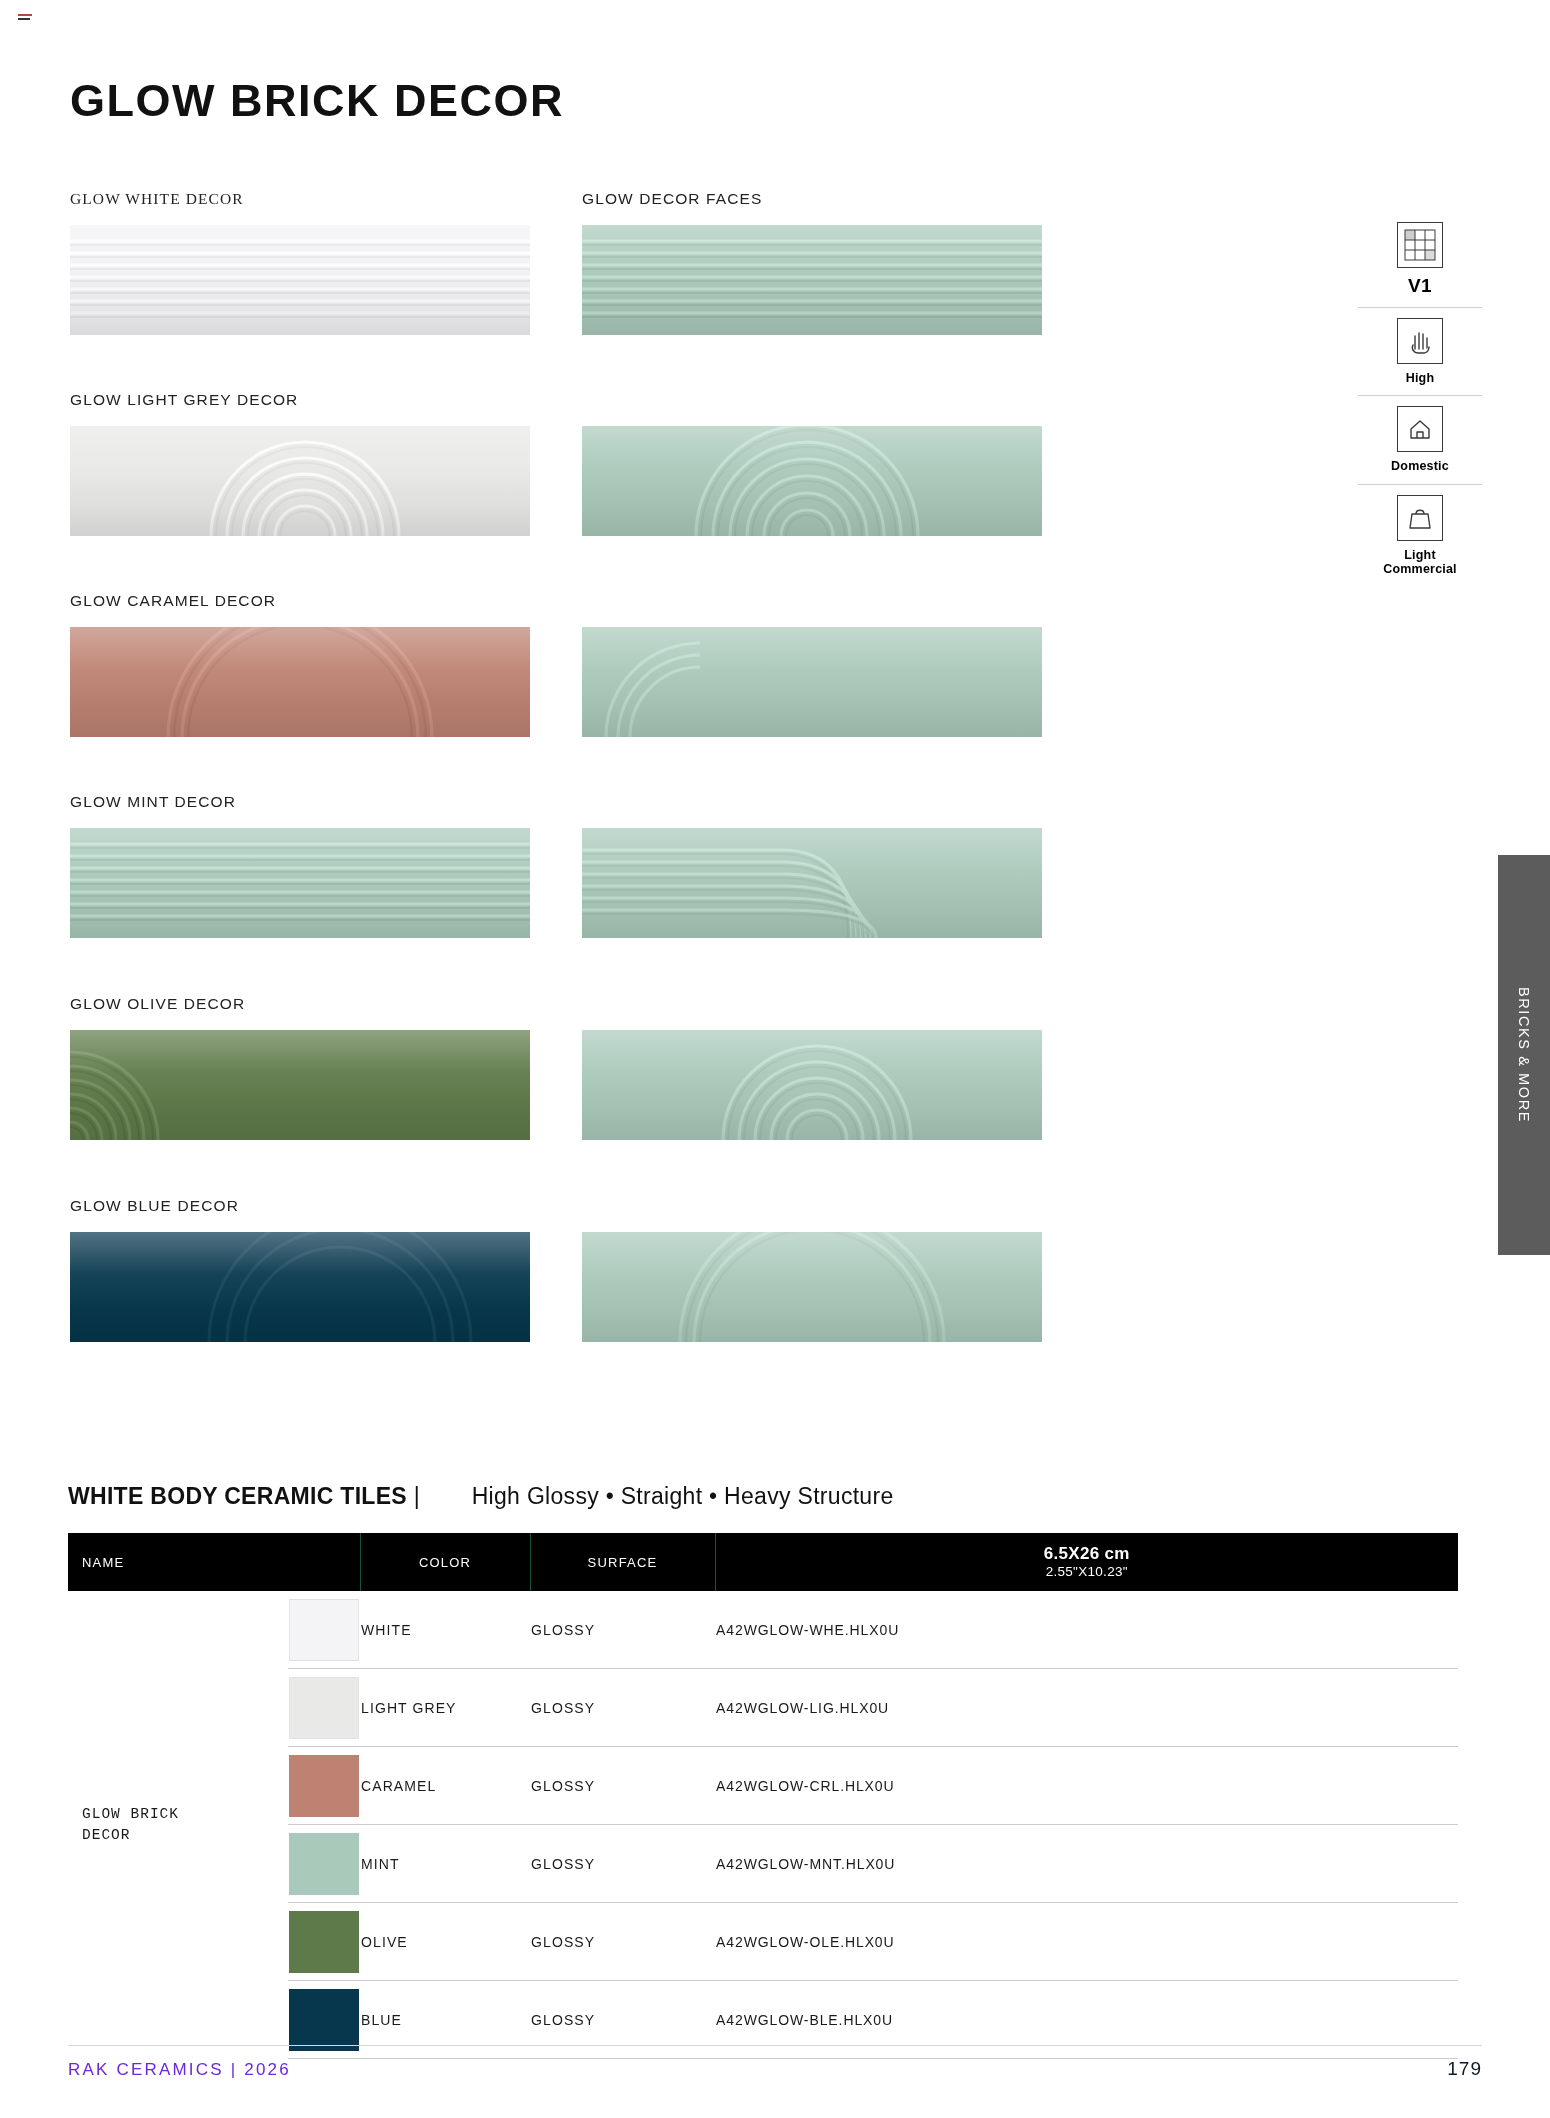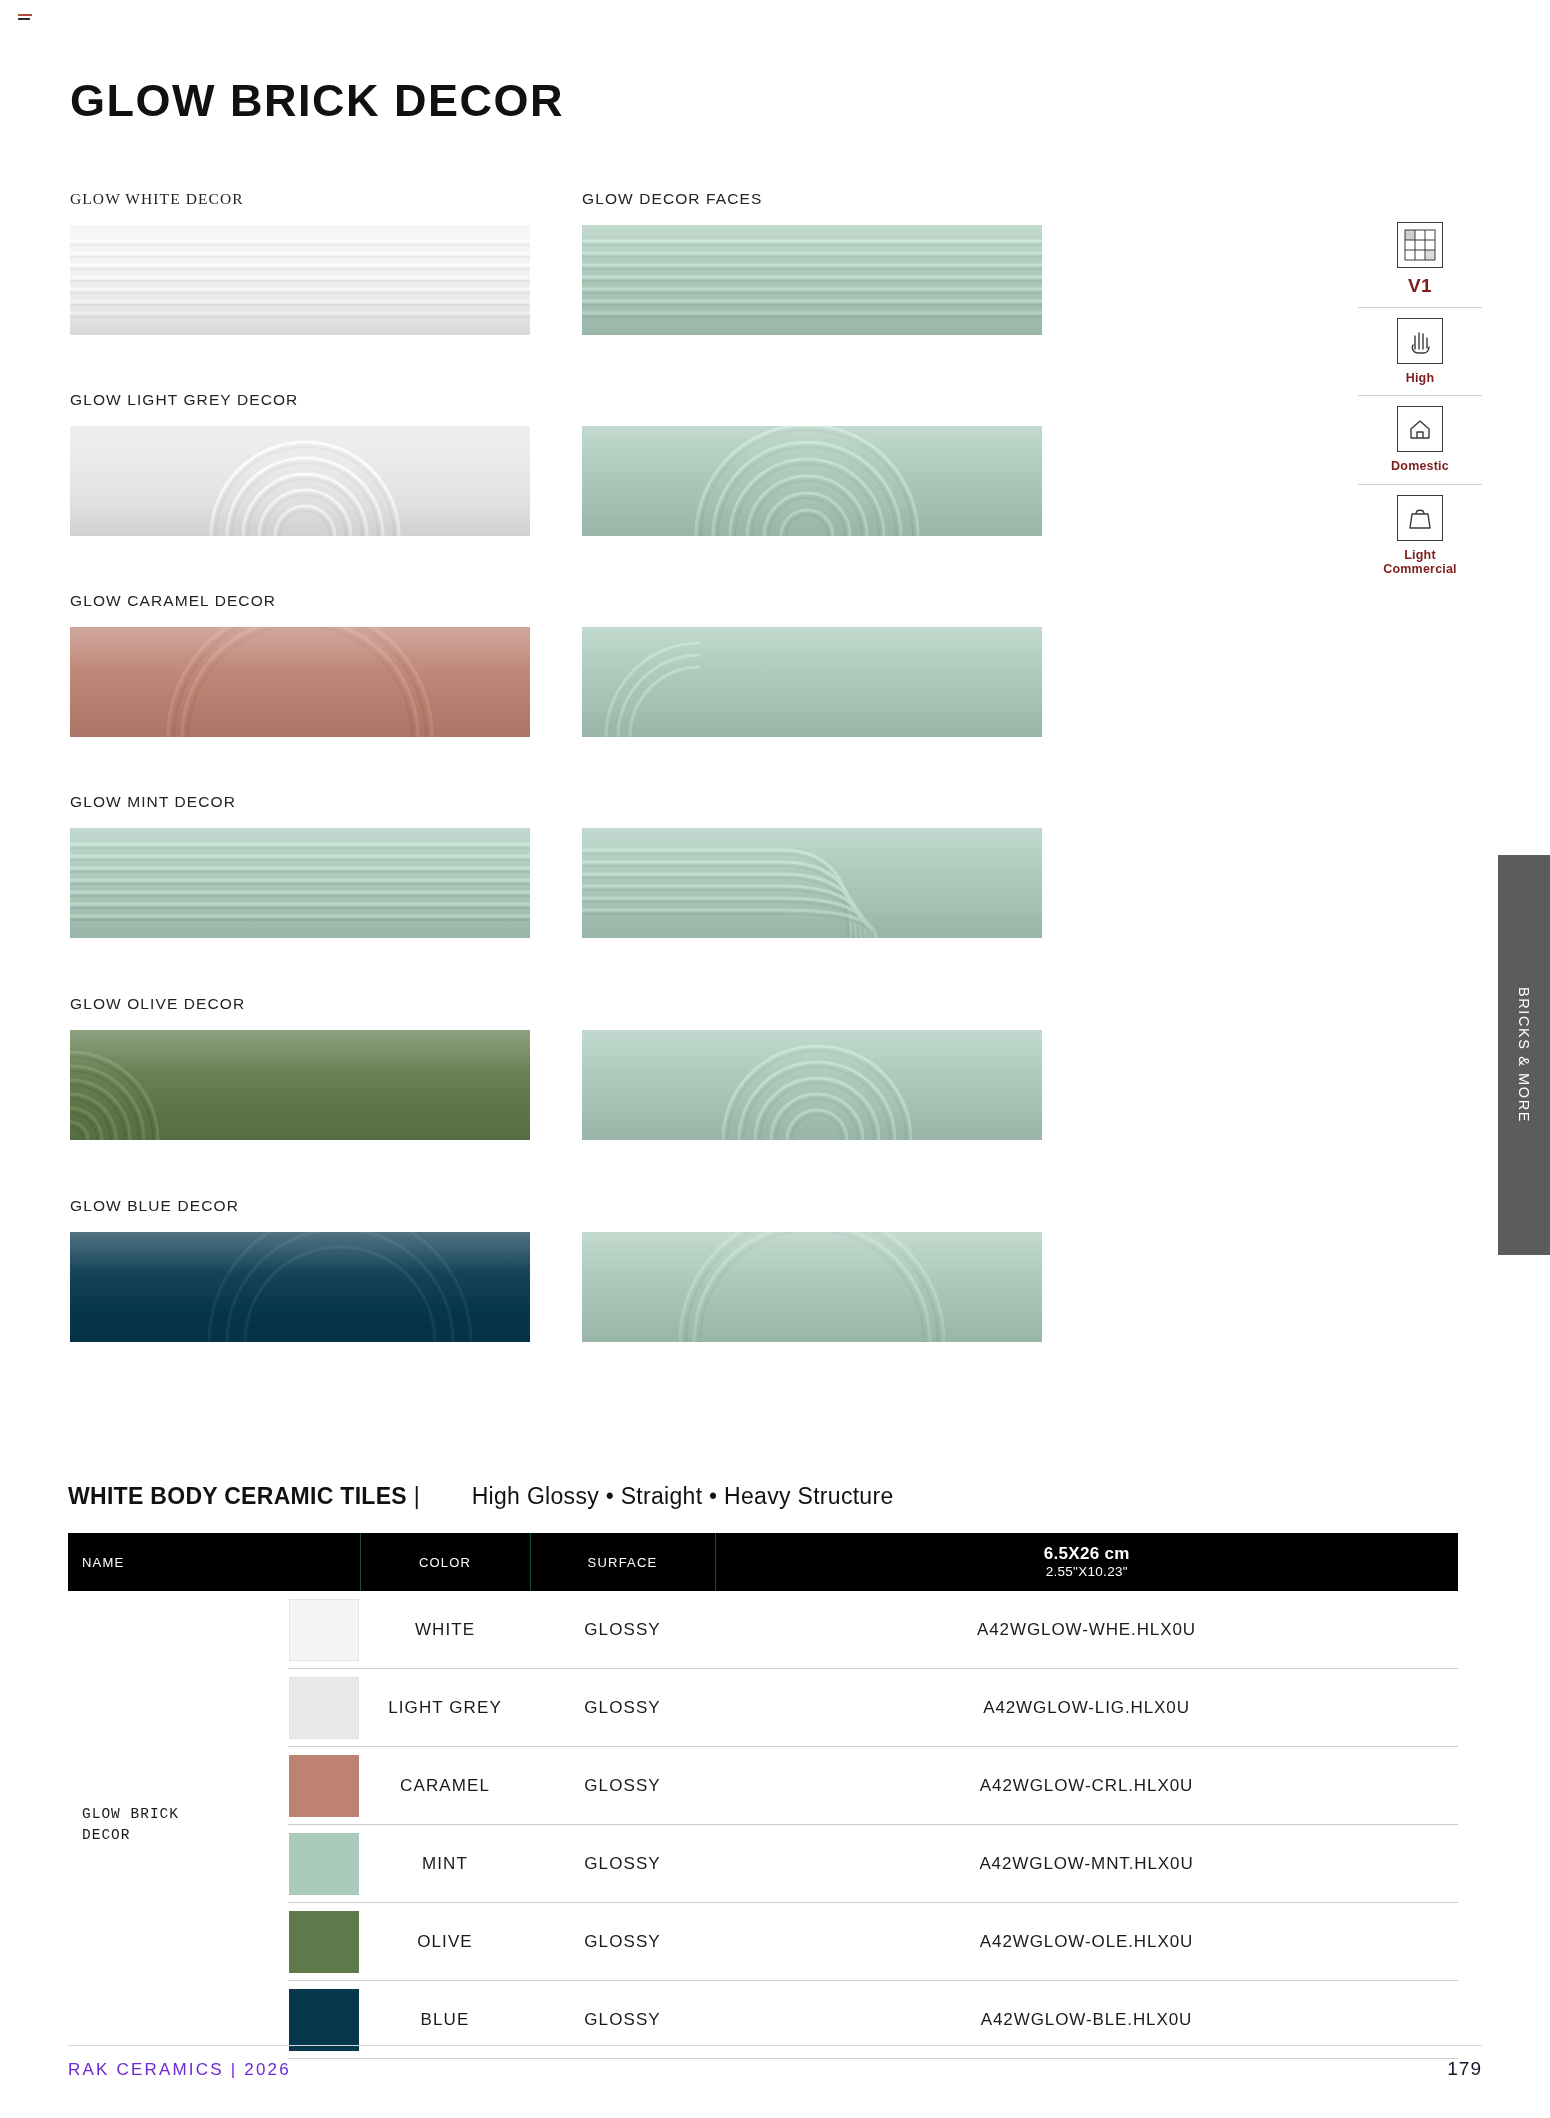--- a/index.html
+++ b/index.html
@@ -81,21 +81,21 @@
   .icon-box {
     width: 44px;
     height: 44px;
     border: 1px solid #3a3a3a;
     margin: 0 auto 7px auto;
     position: relative;
   }
   .icon-caption {
     font-size: 12.5px;
     font-weight: bold;
-    color: #7f1d1d;
+    color: #000000;
     line-height: 1.15;
     letter-spacing: .2px;
   }
   .icon-caption.v1 { font-size: 19px; letter-spacing: .5px; }
 
   
   .side-tab {
     position: absolute;
     right: 0;
     top: 855px;
@@ -156,23 +156,22 @@
   }
   .spec-table thead th.size-col .sub {
     display: block;
     font-weight: 400;
     font-size: 13.5px;
     letter-spacing: .3px;
   }
   .spec-table tbody td {
     border-bottom: 1px solid #cccccc;
     height: 75px;
-    font-size: 17px;
+    font-size: 14px;
     letter-spacing: 1.1px;
-    text-align: center;
     color: #1a1a1a;
     vertical-align: middle;
   }
   .spec-table tbody tr:last-child td { border-bottom: 1px solid #cccccc; }
   .spec-table td.name-cell {
     text-align: left;
     padding-left: 14px;
     font-size: 14.5px;
     letter-spacing: 1px;
     line-height: 1.45;

